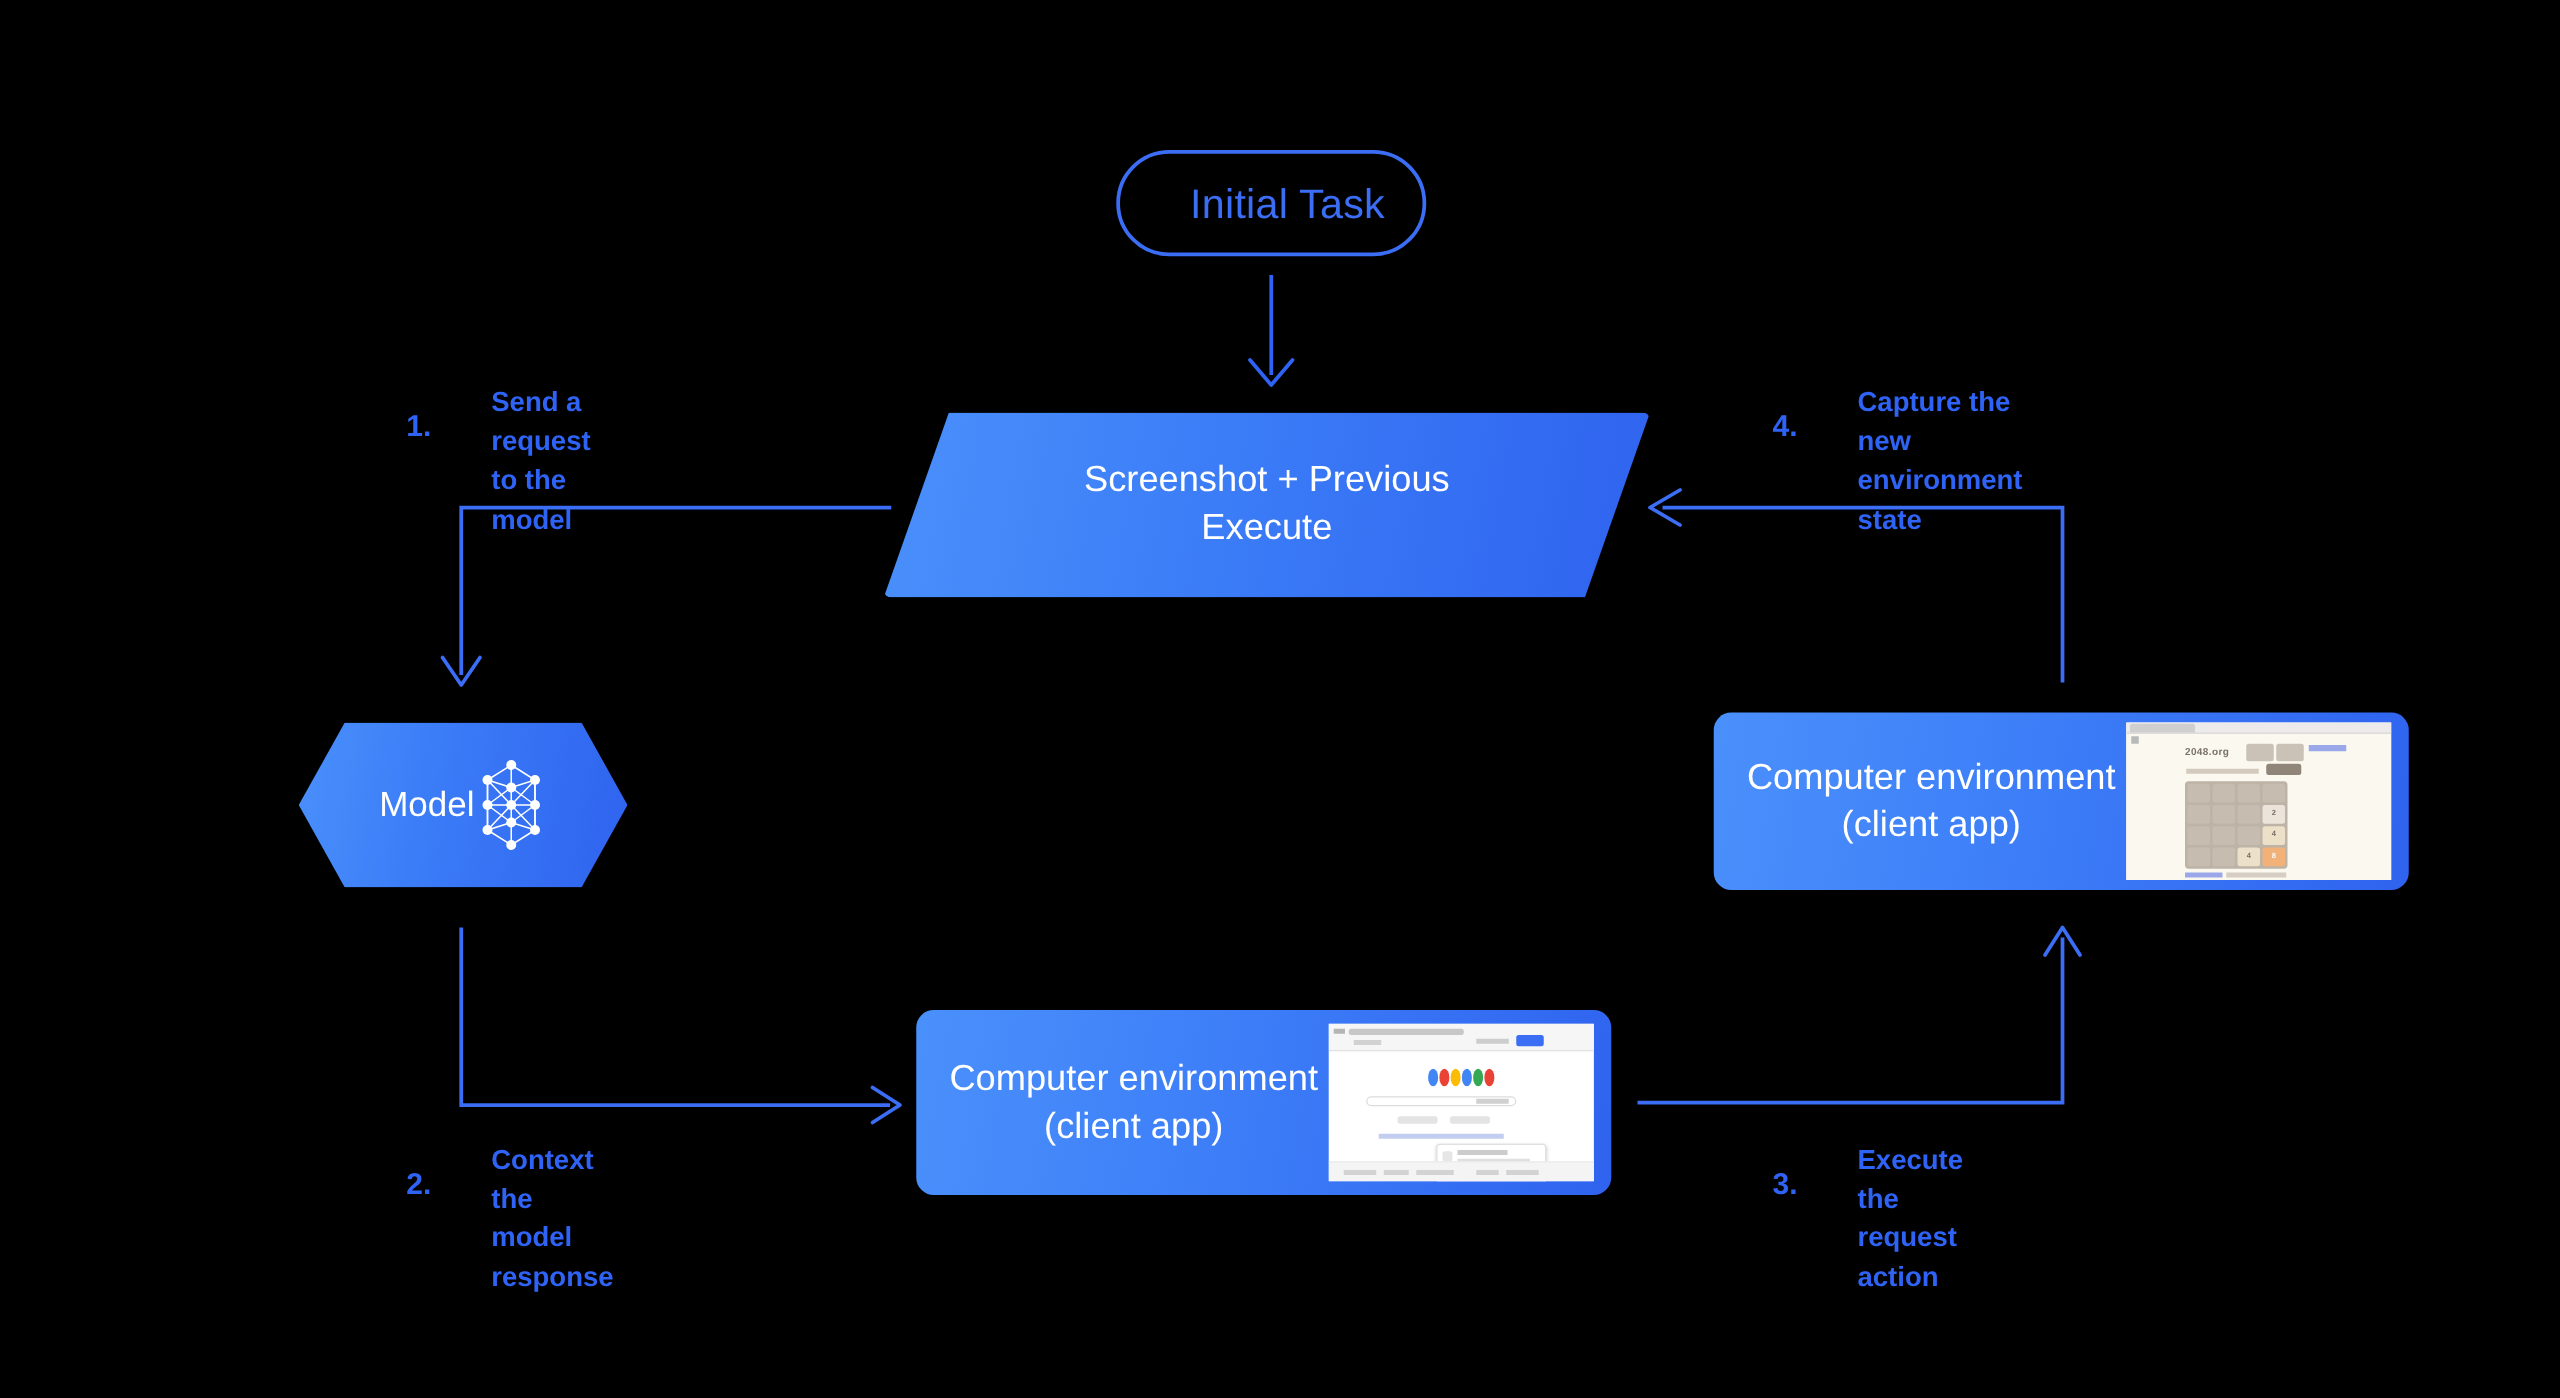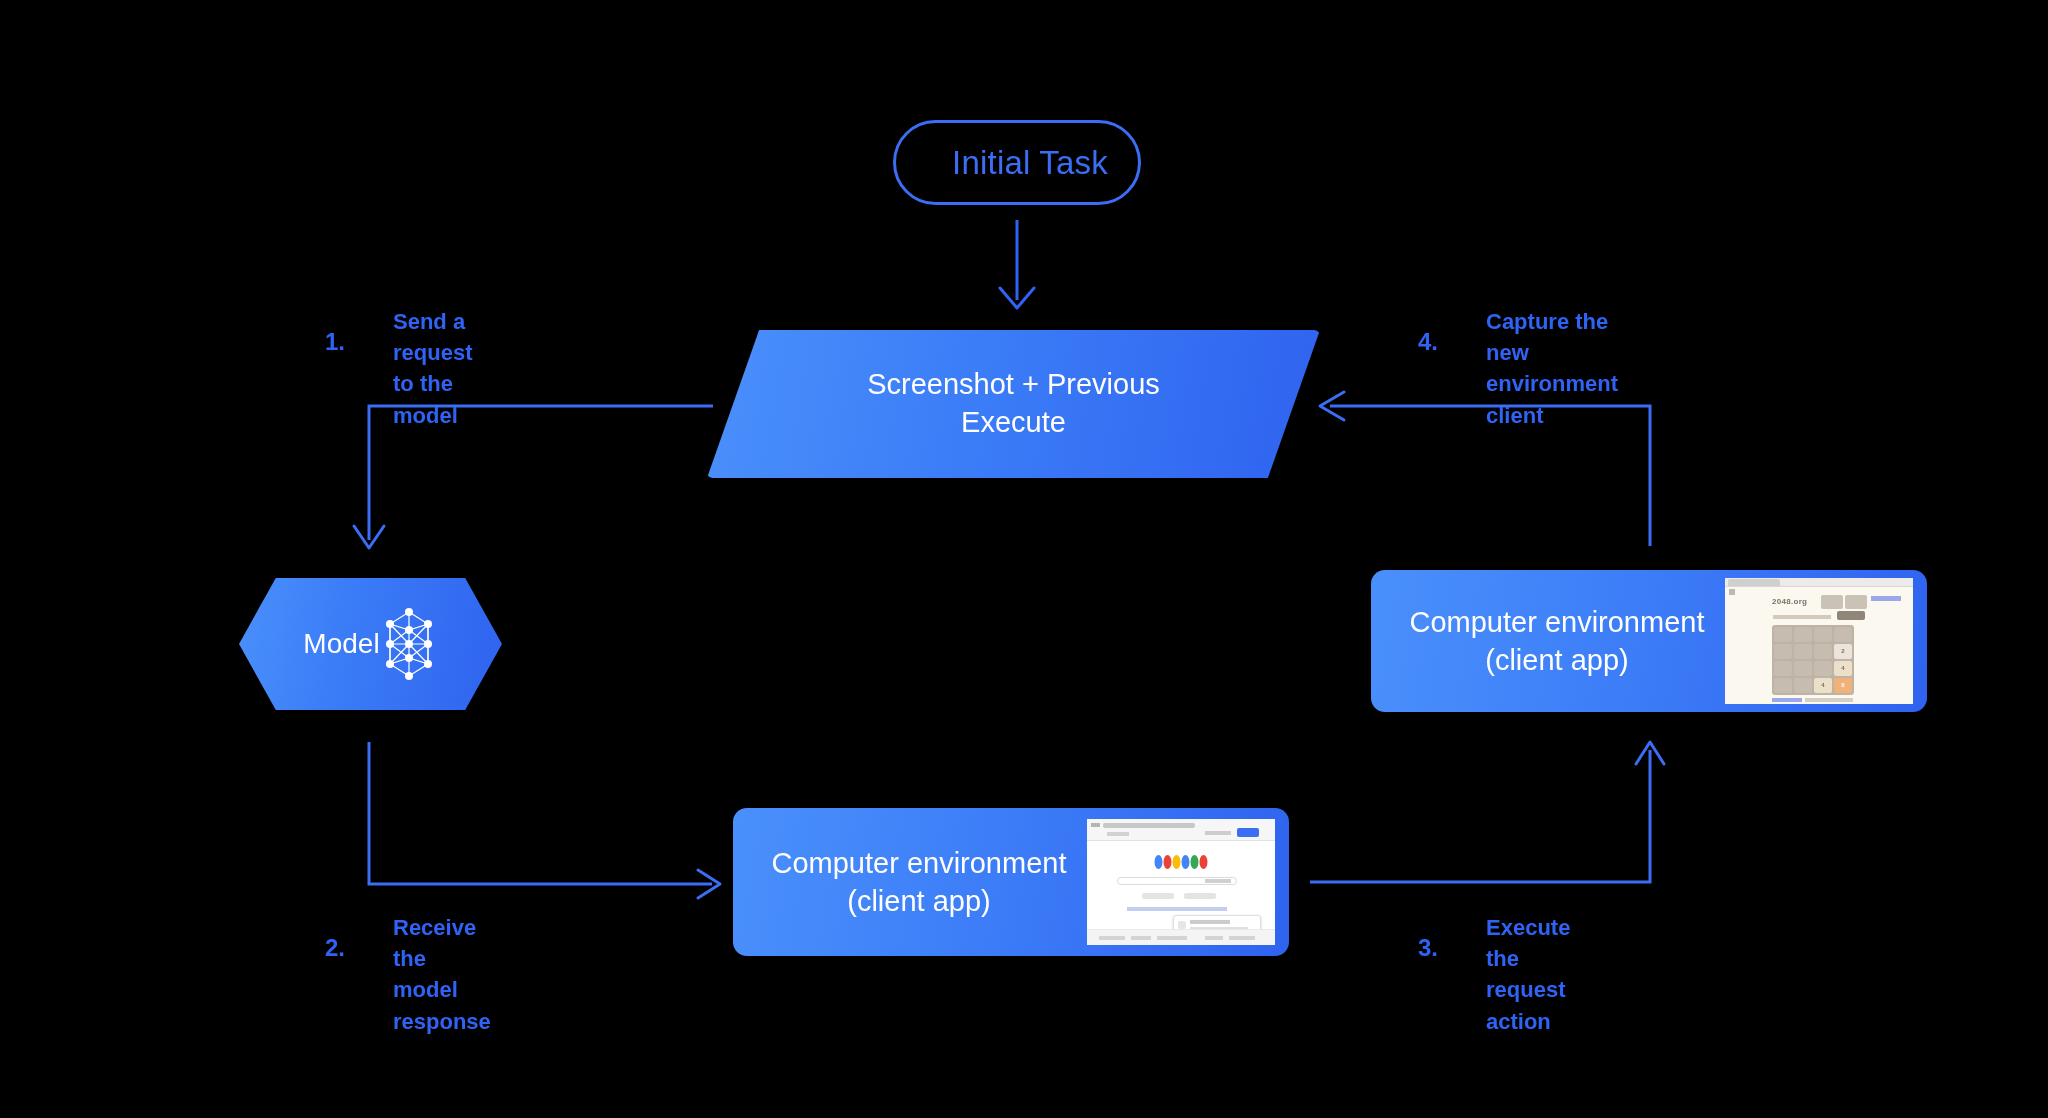--- a/index.html
+++ b/index.html
@@ -73,21 +73,21 @@
     display: flex; align-items: center;
   }
   .env-card.right { left: 1371px; top: 570px; width: 556px; height: 142px; }
   .env-card.bottom { left: 733px; top: 808px; width: 556px; height: 148px; }
   .env-card .caption {
     flex: 1;
     color: #ffffff; font-size: 29px; line-height: 1.32;
     text-align: center; padding-left: 18px;
   }
   .env-card .thumb-wrap {
-    width: 188px; height: 126px;
+    width: 212px; height: 126px;
     margin-right: 14px;
     flex: 0 0 auto;
     background: #ffffff;
     overflow: hidden;
     position: relative;
   }
 
   
   .t2048 { position: absolute; inset: 0; background: #faf8ef; }
   .t2048 .bar { position:absolute; left:0; top:0; width:100%; height:9px; background:#eceaea; border-bottom:1px solid #d9d7d7; }
@@ -305,25 +305,25 @@
   </div>
 
   <div class="step s1">
     <span class="num">1.</span>
     <span class="txt">Send a request
 to the model</span>
   </div>
   <div class="step s4">
     <span class="num">4.</span>
     <span class="txt">Capture the new
-environment client</span>
+environment state</span>
   </div>
   <div class="step s2">
     <span class="num">2.</span>
-    <span class="txt">Receive the
+    <span class="txt">Context the
 model response</span>
   </div>
   <div class="step s3">
     <span class="num">3.</span>
     <span class="txt">Execute the
 request action</span>
   </div>
 
 </div>
 

